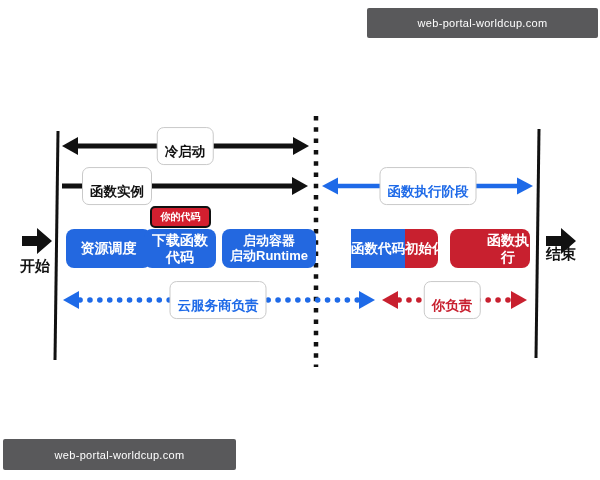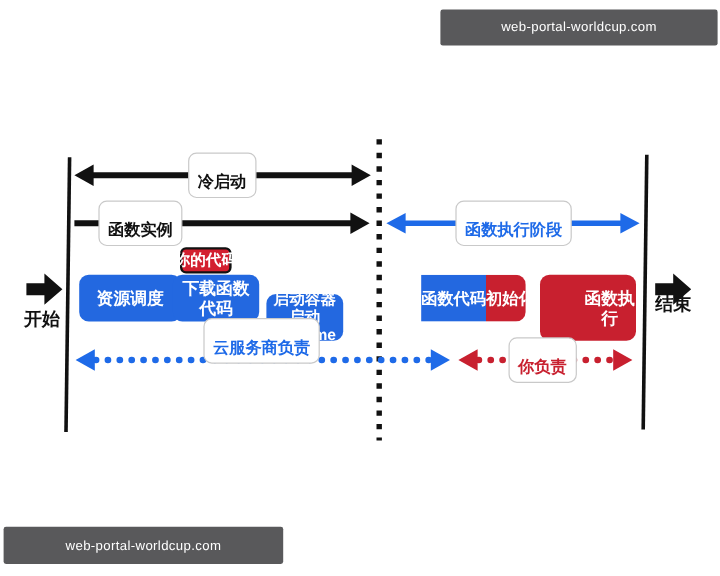--- a/index.html
+++ b/index.html
@@ -72,26 +72,26 @@
   .combo .part{
     display:flex;align-items:center;justify-content:center;
     color:#fff;font-weight:bold;font-size:13.5px;white-space:nowrap;
   }
   .combo .part.blue{background:var(--blue);width:62px;}
   .combo .part.red{background:var(--red);flex:1;}
 
   .your-code{
     position:absolute;
     left:150px;top:206px;
-    width:43px;height:22px;
+    width:61px;height:22px;
     background:var(--badge-red);
     border:2px solid var(--ink);
     border-radius:5px;
     display:flex;align-items:center;justify-content:center;
-    color:#fff;font-weight:bold;font-size:13px;
+    color:#fff;font-weight:bold;font-size:10px;
     white-space:nowrap;
     z-index:4;
     text-align:right;
   }
 
   .endpoint-label{
     position:absolute;
     transform:translate(-50%,-50%);
     font-size:15px;
     font-weight:bold;
@@ -158,44 +158,44 @@
     <polygon points="22,236 37,236 37,228 52,241 37,254 37,246 22,246" class="fl-black"></polygon>
     <polygon points="546,236 561,236 561,228 576,241 561,254 561,246 546,246" class="fl-black"></polygon>
   </svg>
 
   <div class="pill" style="left:185px;top:146px;">冷启动</div>
 
   <div class="pill" style="left:117px;top:186px;">函数实例</div>
 
   <div class="pill blue" style="left:428px;top:186px;">函数执行阶段</div>
 
-  <div class="pill blue" style="left:218px;top:284px;">云服务商负责</div>
+  <div class="pill blue" style="left:218px;top:300px;">云服务商负责</div>
 
   <div class="pill red" style="left:452px;top:300px;">你负责</div>
 
   <div class="your-code">你的代码</div>
 
   <div class="box blue" style="left:66px;top:229px;width:85px;height:39px;">资源调度</div>
 
   <div class="box blue" style="left:144px;top:229px;width:72px;height:39px;">
     <span class="l1">下载函数</span>
     <span class="l2">代码</span>
   </div>
 
-  <div class="box blue" style="left:222px;top:245px;width:64px;height:39px;font-size:13px;">
+  <div class="box blue" style="left:222px;top:229px;width:94px;height:39px;font-size:13px;">
     <span class="l1">启动容器</span>
     <span class="l2">启动Runtime</span>
   </div>
 
   <div class="combo" style="left:322px;top:229px;width:116px;height:39px;">
     <div class="part blue">函数代码</div>
     <div class="part red">初始化</div>
   </div>
 
-  <div class="box red" style="left:450px;top:229px;width:80px;height:55px;padding-left:36px;">函数执行</div>
+  <div class="box red" style="left:450px;top:229px;width:80px;height:39px;padding-left:36px;">函数执行</div>
 
   <div class="endpoint-label" style="left:35px;top:266px;">开始</div>
 
   <div class="endpoint-label" style="left:561px;top:254px;">结束</div>
 
 </div>
 
 <div class="watermark wm-top">web-portal-worldcup.com</div>
 <div class="watermark wm-bottom">web-portal-worldcup.com</div>
 

